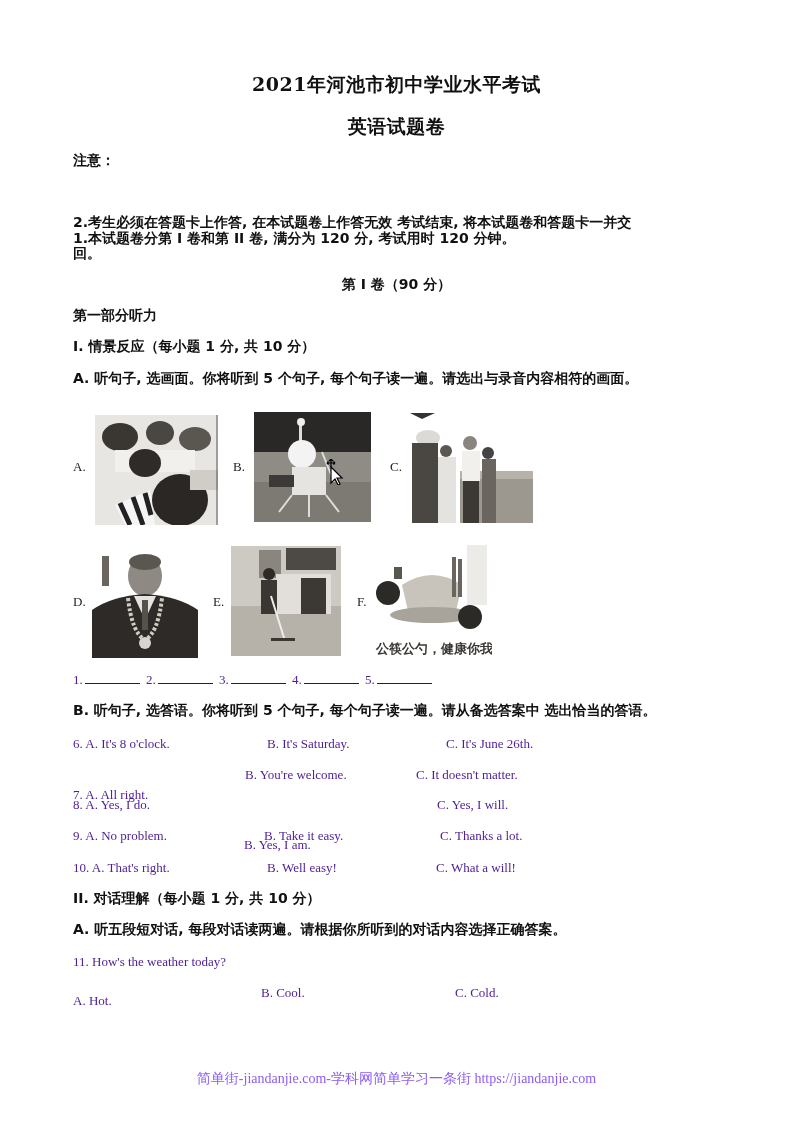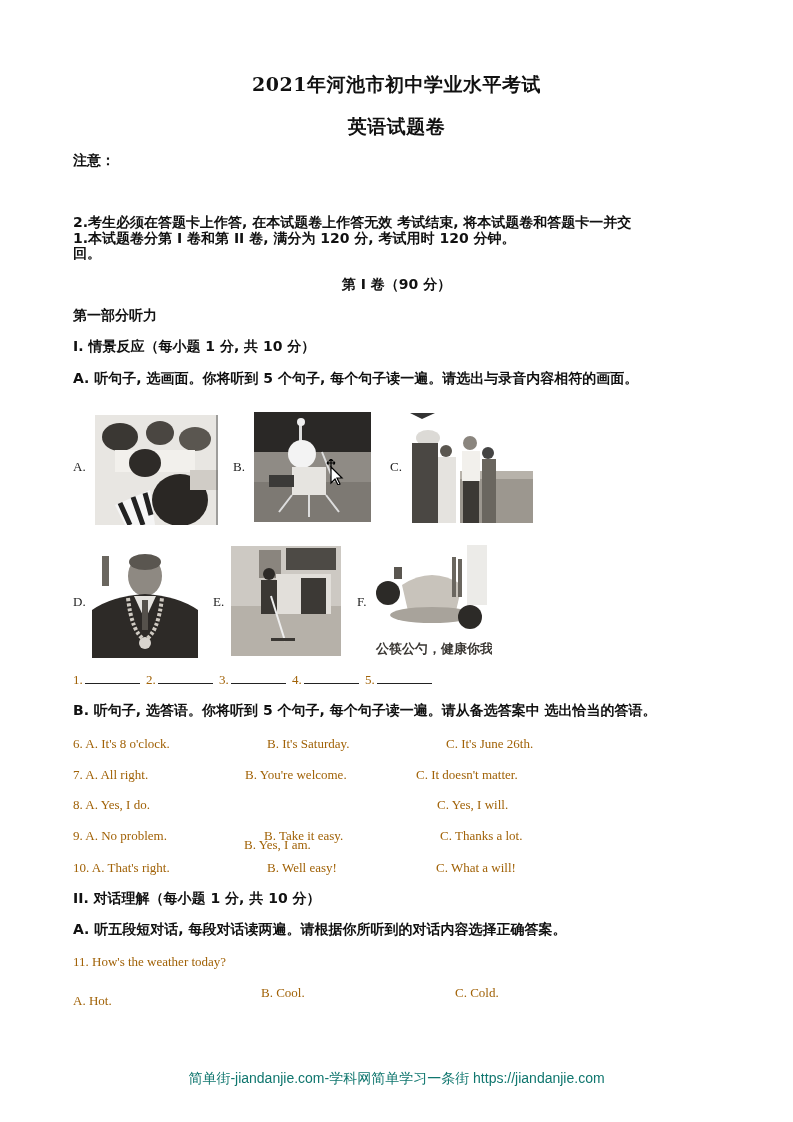--- a/index.html
+++ b/index.html
@@ -1,23 +1,23 @@
 <!DOCTYPE html>
 <html><head>
 <meta charset="utf-8">
 <style>
   html, body { margin: 0; padding: 0; background: #ffffff; }
   body { width: 793px; height: 1122px; position: relative; overflow: hidden; color: #111; font-family: "DejaVu Serif", "Liberation Serif", serif; }
   .abs { position: absolute; white-space: nowrap; }
   .title { font-family: "DejaVu Serif", serif; font-weight: bold; font-size: 19px; color: #111; letter-spacing: 0.5px; }
   .h-bold { font-family: "DejaVu Sans", sans-serif; font-weight: bold; font-size: 14px; color: #111; }
-  .opt { font-family: "Liberation Serif", serif; font-size: 13px; color: #a16207; }
+  .opt { font-family: "Liberation Serif", serif; font-size: 13px; color: #4c1d95; }
   .imglabel { font-family: "Liberation Serif", serif; font-size: 13px; color: #222; }
   .photo { position: absolute; overflow: hidden; }
-  .footer { font-family: Liberation Sans, sans-serif; font-size: 14px; color: #0f766e; }
+  .footer { font-family: Liberation Serif, serif; font-size: 14px; color: #8b5cf6; }
   .blank { display: inline-block; width: 55px; border-bottom: 1px solid #222; height: 11px; margin: 0 3px 0 2px; vertical-align: baseline; }
   .cursor { position: absolute; }
 </style>
 </head>
 <body>
 
 <div class="abs title" style="left:0; width:793px; text-align:center; top:72px;">2021年河池市初中学业水平考试</div>
 <div class="abs title" style="left:0; width:793px; text-align:center; top:114px; font-size:19px;">英语试题卷</div>
 
 <div class="abs h-bold" style="left:73px; top:152px;">注意：</div>
@@ -133,21 +133,21 @@
 </div>
 
 <div class="abs h-bold" style="left:73px; top:702px;">B.  听句子, 选答语。你将听到 5 个句子, 每个句子读一遍。请从备选答案中  选出恰当的答语。</div>
 
 <div>
   <div class="abs opt" style="left:73px; top:736px;"><span>6.</span> <span>A. It's 8 o'clock.</span></div>
   <div class="abs opt" style="left:267px; top:736px;">B. It's Saturday.</div>
   <div class="abs opt" style="left:446px; top:736px;">C. It's June 26th.</div>
 </div>
 <div>
-  <div class="abs opt" style="left:73px; top:767px;"><span>7.</span> <span>A. All right.</span></div>
+  <div class="abs opt" style="left:73px; top:787px;"><span>7.</span> <span>A. All right.</span></div>
   <div class="abs opt" style="left:245px; top:767px;">B. You're welcome.</div>
   <div class="abs opt" style="left:416px; top:767px;">C. It doesn't matter.</div>
 </div>
 <div>
   <div class="abs opt" style="left:73px; top:797px;"><span>8.</span> <span>A. Yes, I do.</span></div>
   <div class="abs opt" style="left:244px; top:797px;margin-top:40px;">B. Yes, I am.</div>
   <div class="abs opt" style="left:437px; top:797px;">C. Yes, I will.</div>
 </div>
 <div>
   <div class="abs opt" style="left:73px; top:828px;"><span>9.</span> <span>A. No problem.</span></div>

